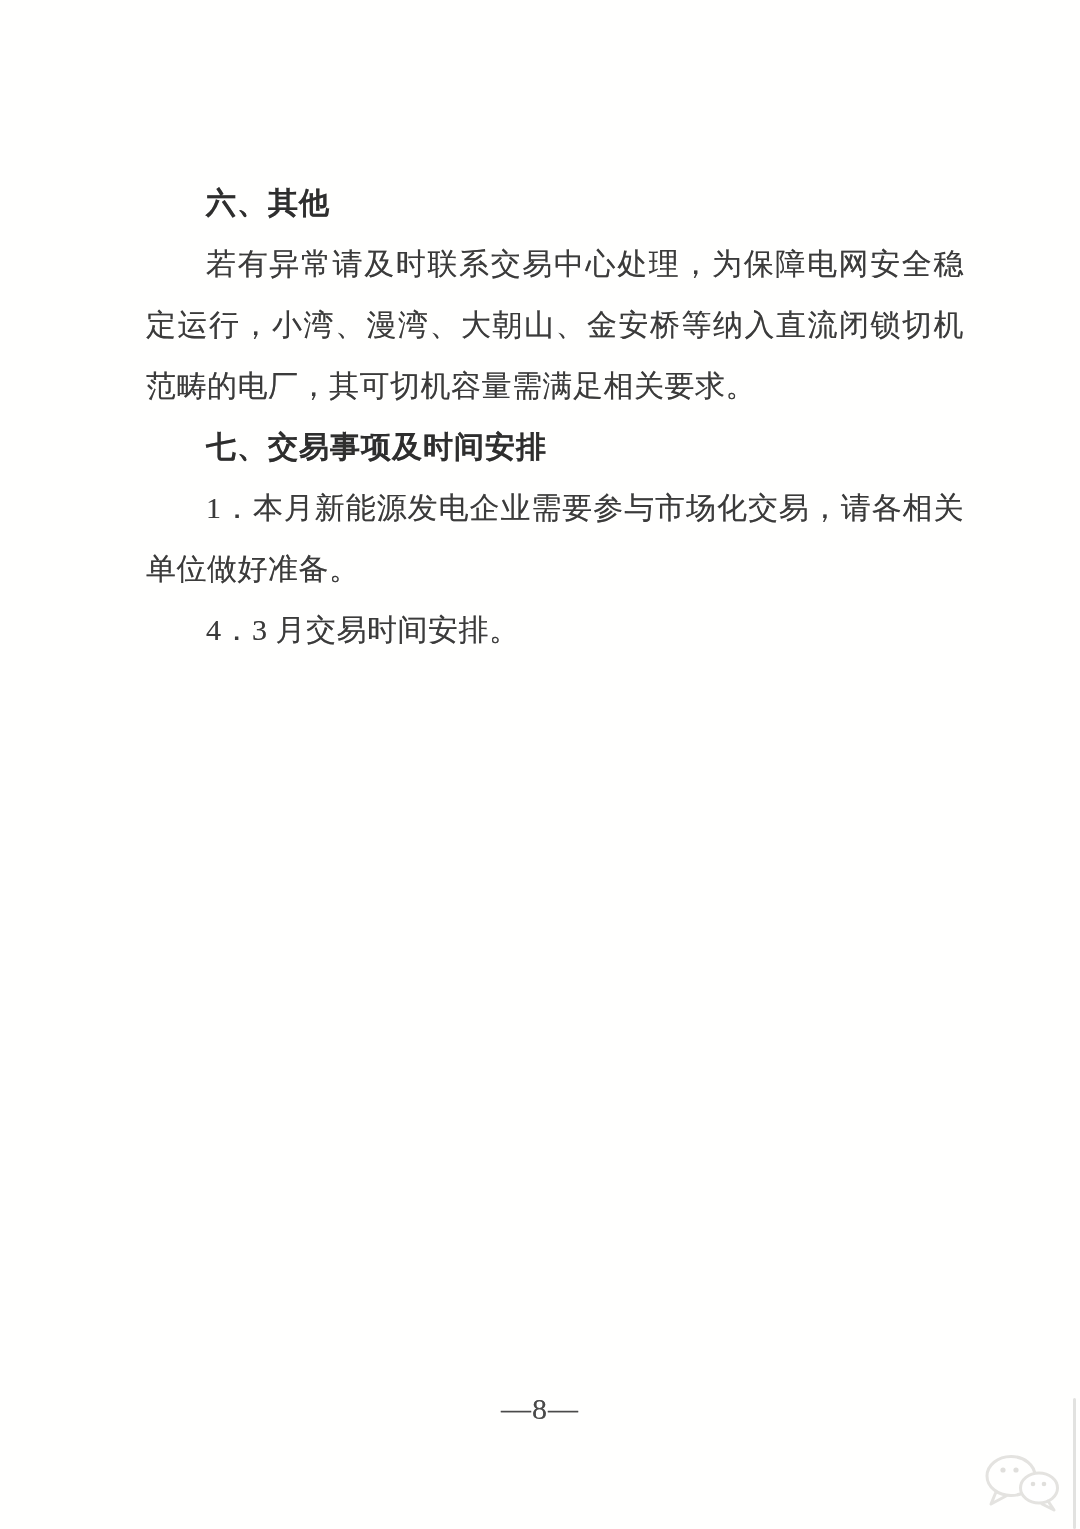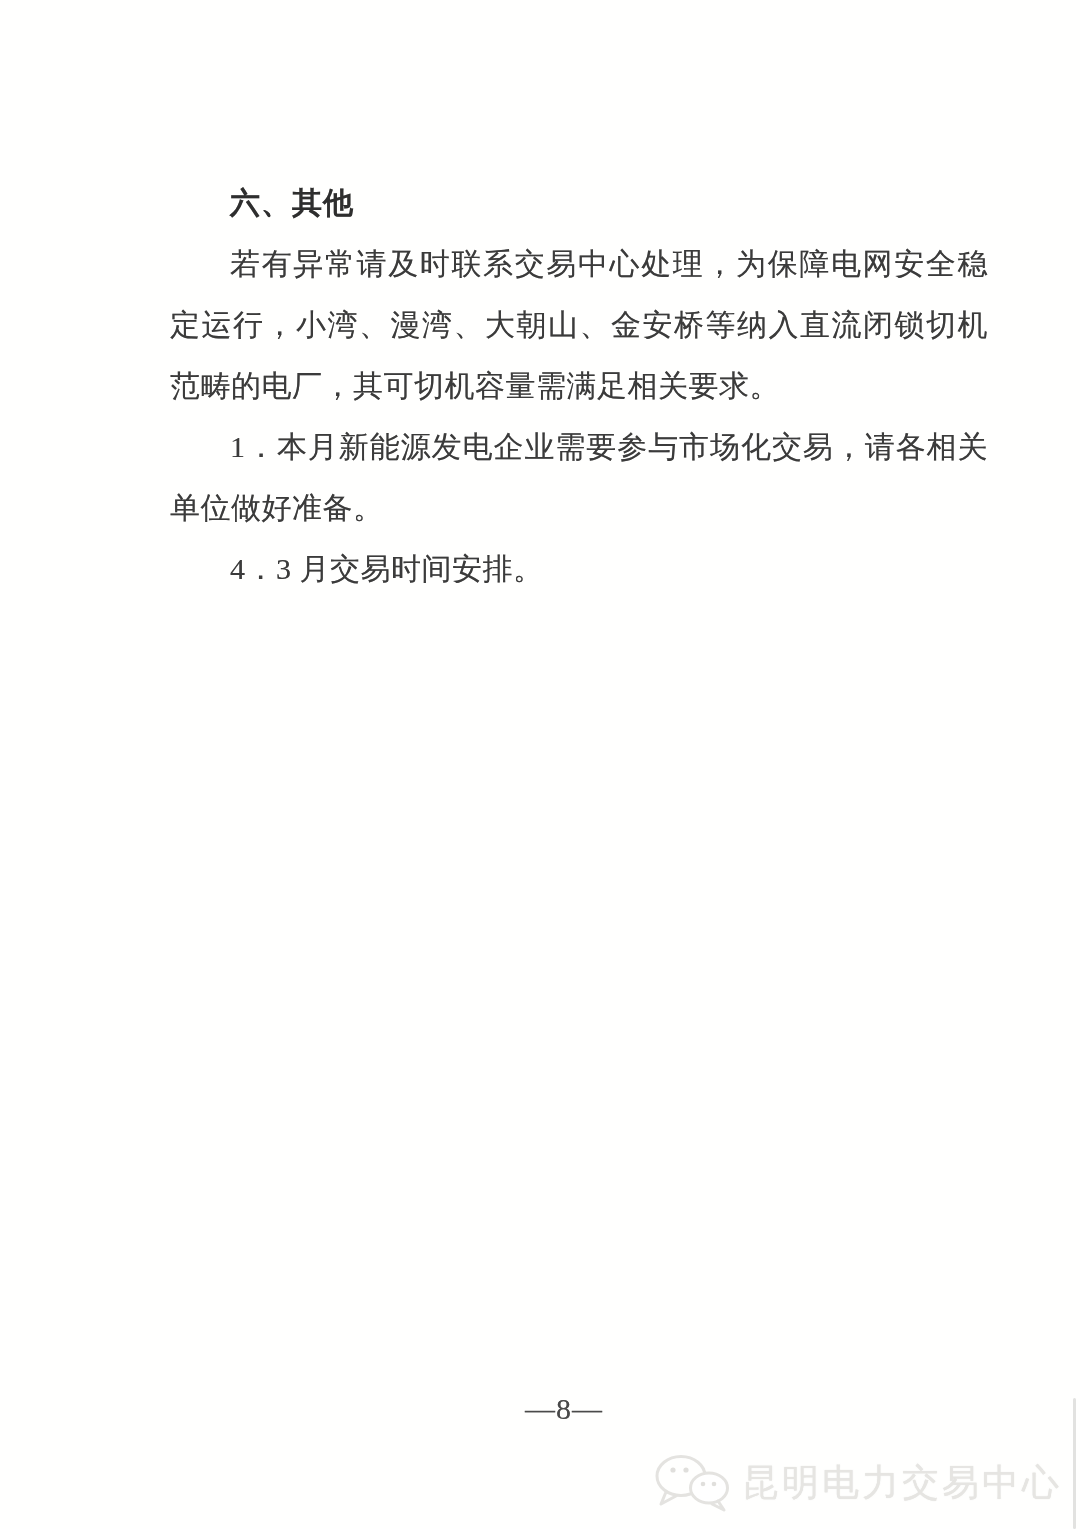--- a/index.html
+++ b/index.html
@@ -35,21 +35,20 @@
   }
   .content h3.heading {
     font-family: "Liberation Sans", "DejaVu Sans", sans-serif;
     font-weight: 700;
     color: #2e2e2e;
     letter-spacing: 1px;
   }
   
   .content, .page-number {
     text-shadow: 0 0 0.6px rgba(70,70,70,0.55);
-    margin-left: 24px;
   }
   .page-number {
     position: absolute;
     top: 1392px;
     left: 0;
     width: 100%;
     text-align: center;
     font-size: 30px;
     color: #4a4a4a;
     letter-spacing: 1px;
@@ -87,20 +86,21 @@
   }
 </style>
 </head>
 <body>
 
 <div class="page">
 
   <div class="content">
     <h3 class="heading">六、其他</h3>
     <p>若有异常请及时联系交易中心处理，为保障电网安全稳定运行，小湾、漫湾、大朝山、金安桥等纳入直流闭锁切机范畴的电厂，其可切机容量需满足相关要求。</p>
+    <h3 class="heading">七、交易事项及时间安排</h3>
     <p>1．本月新能源发电企业需要参与市场化交易，请各相关单位做好准备。</p>
     <p>4．3 月交易时间安排。</p>
   </div>
 
   <div class="page-number">—8—</div>
 
   <div class="footer-watermark">
     <span class="wm-icon">
       <svg width="78" height="62" viewBox="0 0 78 62" xmlns="http://www.w3.org/2000/svg">
 
@@ -108,18 +108,17 @@
         <path d="M12 40 L7 52 L22 44" fill="none" stroke="#e4e3e0" stroke-width="3" stroke-linejoin="round" stroke-linecap="round"></path>
         <circle cx="19" cy="18" r="2.6" fill="#e0dfdc"></circle>
         <circle cx="32" cy="18" r="2.6" fill="#e0dfdc"></circle>
 
         <ellipse cx="55" cy="36" rx="18.5" ry="15" fill="#ffffff" stroke="#e4e3e0" stroke-width="3"></ellipse>
         <path d="M64 49 L70 58 L58 52" fill="none" stroke="#e4e3e0" stroke-width="3" stroke-linejoin="round" stroke-linecap="round"></path>
         <circle cx="49" cy="32" r="2.3" fill="#e0dfdc"></circle>
         <circle cx="60" cy="32" r="2.3" fill="#e0dfdc"></circle>
       </svg>
     </span>
-    <span class="wm-text">昆明电力交易中心</span>
   </div>
 
   <div class="scan-edge"></div>
 
 </div>
 
 </body></html>

